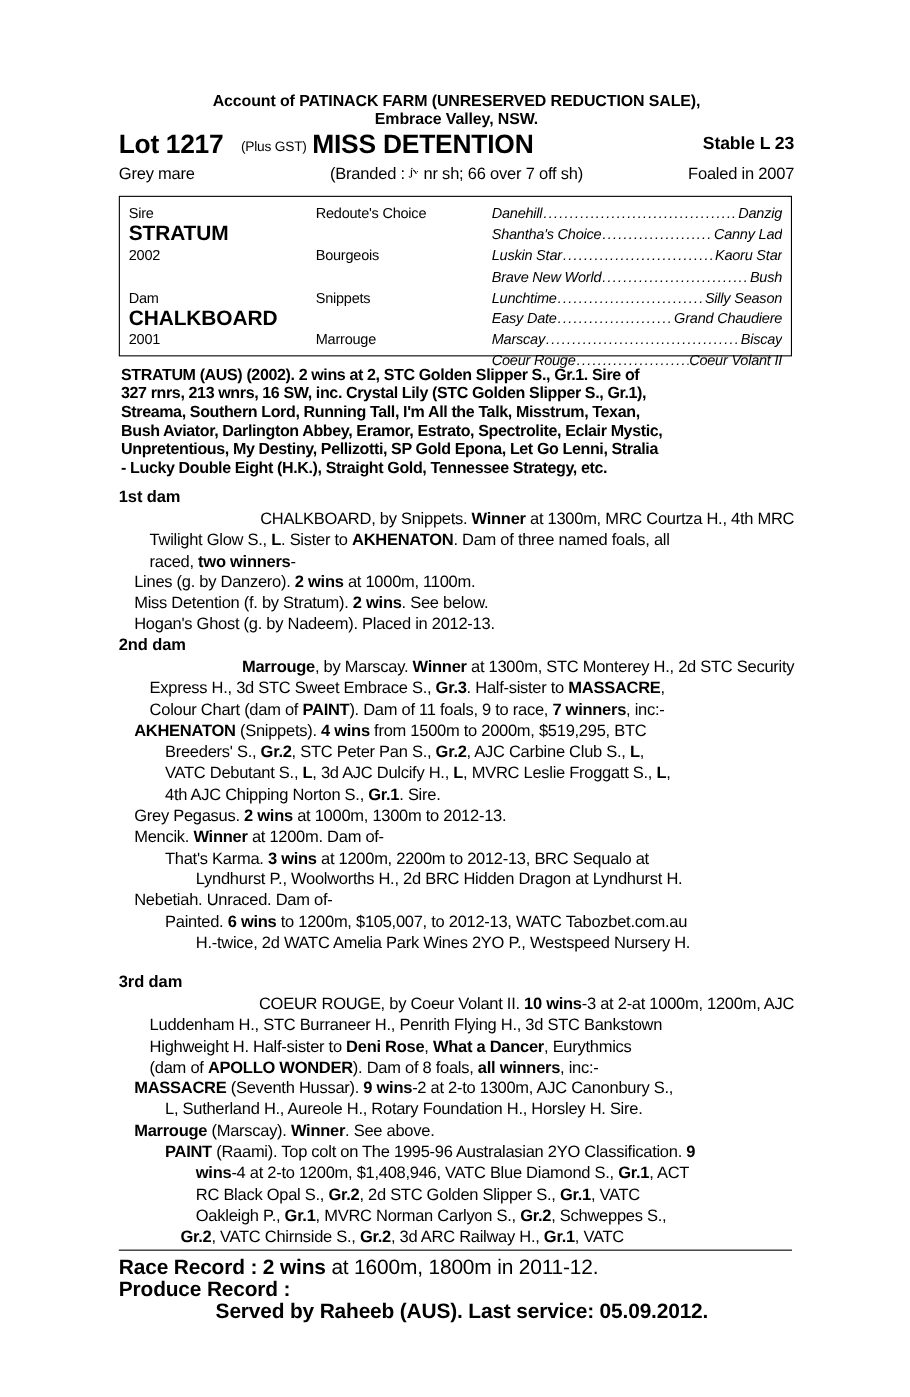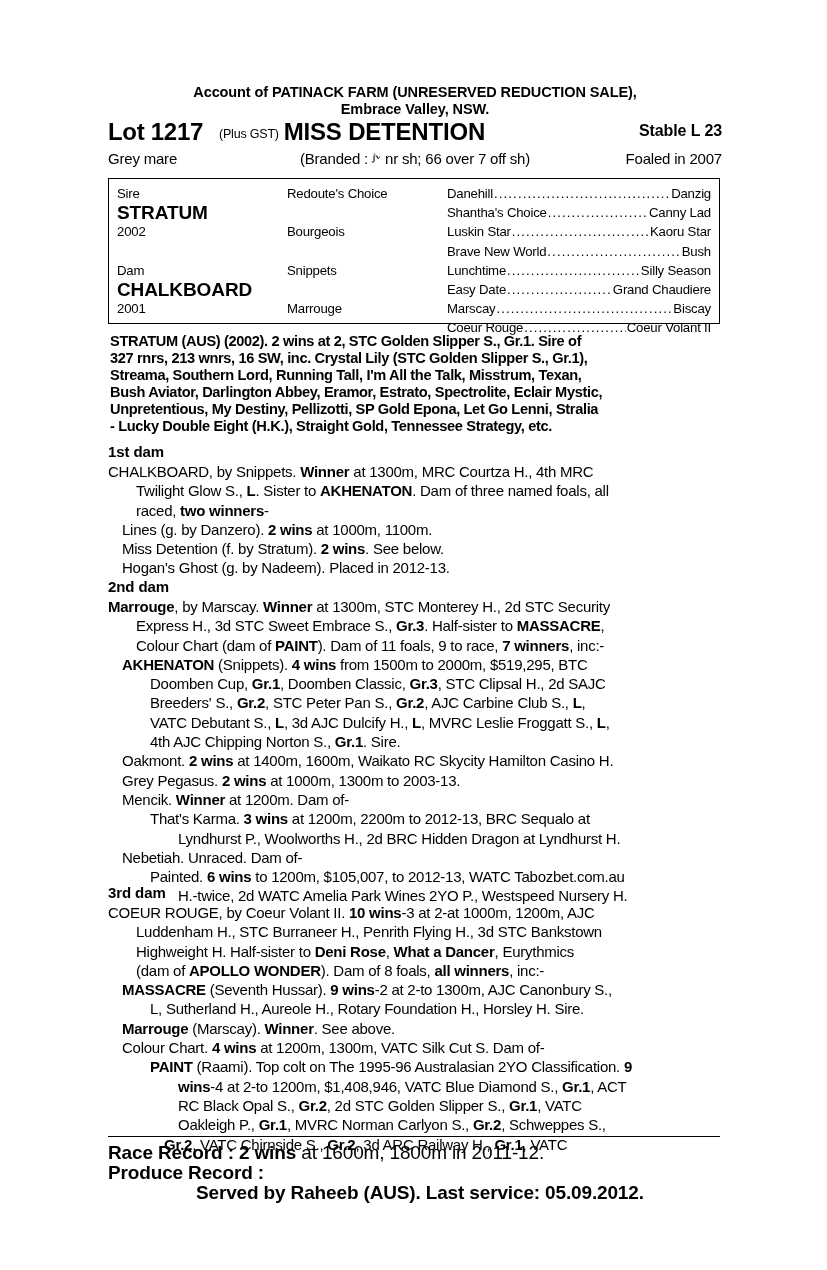--- a/index.html
+++ b/index.html
@@ -120,20 +120,21 @@
   .col-b { left: 178px; }
   .col-c { left: 338px; right: 8px; }
   .ped-bold { font-weight: bold; font-size: 19px; letter-spacing: -0.1px; }
 
   .leader-row {
     display: flex;
     align-items: flex-end;
     width: 100%;
     height: 19.2px;
     overflow: hidden;
+    font-style: italic;
   }
   .leader-l { flex: 0 0 auto; }
   .leader-dots {
     flex: 1 1 auto;
     overflow: hidden;
     white-space: nowrap;
     margin: 0 1px;
     letter-spacing: 1.1px;
   }
   .leader-r { flex: 0 0 auto; }
@@ -164,21 +165,21 @@
     left: 108px;
     width: 614px;
     font-size: 15px;
     line-height: 19.3px;
     letter-spacing: -0.25px;
   }
   .dam-body .ln {
     display: block;
     white-space: nowrap;
   }
-  .i0  { padding-left: 0px; }
+  .i0  { padding-left: 0px; text-align: right; }
   .i1  { padding-left: 14px; }
   .i2  { padding-left: 28px; }
   .i3  { padding-left: 42px; }
   .i4  { padding-left: 56px; }
   .i5  { padding-left: 70px; }
   b, .b { font-weight: bold; }
 
   
   .rule {
     position: absolute;
@@ -311,43 +312,40 @@
         <span class="ln i1"><span>Lines (g. by Danzero). </span><b>2 wins</b><span> at 1000m, 1100m.</span></span>
         <span class="ln i1"><span>Miss Detention (f. by Stratum). </span><b>2 wins</b><span>. See below.</span></span>
         <span class="ln i1"><span>Hogan's Ghost (g. by Nadeem). Placed in 2012-13.</span></span>
       </div>
       <div class="dam-head" style="top: 578px;">2nd dam</div>
       <div class="dam-body" style="top: 597px;">
         <span class="ln i0"><b>Marrouge</b><span>, by Marscay. </span><b>Winner</b><span> at 1300m, STC Monterey H., 2d STC Security</span></span>
         <span class="ln i2"><span>Express  H.,  3d  STC  Sweet  Embrace  S.,  </span><b>Gr.3</b><span>.  Half-sister  to  </span><b>MASSACRE</b><span>,</span></span>
         <span class="ln i2"><span>Colour Chart (dam of </span><b>PAINT</b><span>). Dam of 11 foals, 9 to race, </span><b>7 winners</b><span>, inc:-</span></span>
         <span class="ln i1"><b>AKHENATON</b><span>  (Snippets).  </span><b>4  wins</b><span>  from  1500m  to  2000m,  $519,295,  BTC</span></span>
-        <span class="ln i3"><span>Doomben Cup, </span><b>Gr.1</b><span>, Doomben Classic, </span><b>Gr.3</b><span>, STC Clipsal H., 2d SAJC</span></span>
         <span class="ln i3"><span>Breeders'  S.,  </span><b>Gr.2</b><span>,  STC  Peter  Pan  S.,  </span><b>Gr.2</b><span>,  AJC  Carbine  Club  S.,  </span><b>L</b><span>,</span></span>
         <span class="ln i3"><span>VATC Debutant S., </span><b>L</b><span>, 3d AJC Dulcify H., </span><b>L</b><span>, MVRC Leslie Froggatt S., </span><b>L</b><span>,</span></span>
         <span class="ln i3"><span>4th AJC Chipping Norton S., </span><b>Gr.1</b><span>. Sire.</span></span>
-        <span class="ln i1"><span>Oakmont. </span><b>2 wins</b><span> at 1400m, 1600m, Waikato RC Skycity Hamilton Casino H.</span></span>
-        <span class="ln i1"><span>Grey Pegasus. </span><b>2 wins</b><span> at 1000m, 1300m to 2003-13.</span></span>
+        <span class="ln i1"><span>Grey Pegasus. </span><b>2 wins</b><span> at 1000m, 1300m to 2012-13.</span></span>
         <span class="ln i1"><span>Mencik. </span><b>Winner</b><span> at 1200m. Dam of-</span></span>
         <span class="ln i3"><span>That's  Karma.  </span><b>3  wins</b><span>  at  1200m,  2200m  to  2012-13,  BRC  Sequalo  at</span></span>
         <span class="ln i5"><span>Lyndhurst P., Woolworths H., 2d BRC Hidden Dragon at Lyndhurst H.</span></span>
         <span class="ln i1"><span>Nebetiah. Unraced. Dam of-</span></span>
         <span class="ln i3"><span>Painted. </span><b>6 wins</b><span> to 1200m, $105,007, to 2012-13, WATC Tabozbet.com.au</span></span>
         <span class="ln i5"><span>H.-twice, 2d WATC Amelia Park Wines 2YO P., Westspeed Nursery H.</span></span>
       </div>
       <div class="dam-head" style="top: 884px;">3rd dam</div>
       <div class="dam-body" style="top: 903px;">
         <span class="ln i0"><span>COEUR ROUGE, by Coeur Volant II. </span><b>10 wins</b><span>-3 at 2-at 1000m, 1200m, AJC</span></span>
         <span class="ln i2"><span>Luddenham  H.,  STC  Burraneer  H.,  Penrith  Flying  H.,  3d  STC  Bankstown</span></span>
         <span class="ln i2"><span>Highweight  H.  Half-sister  to  </span><b>Deni  Rose</b><span>,  </span><b>What  a  Dancer</b><span>,  Eurythmics</span></span>
         <span class="ln i2"><span>(dam of </span><b>APOLLO WONDER</b><span>). Dam of 8 foals, </span><b>all winners</b><span>, inc:-</span></span>
         <span class="ln i1"><b>MASSACRE</b><span> (Seventh Hussar). </span><b>9 wins</b><span>-2 at 2-to 1300m, AJC Canonbury S.,</span></span>
         <span class="ln i3"><span>L, Sutherland H., Aureole H., Rotary Foundation H., Horsley H. Sire.</span></span>
         <span class="ln i1"><b>Marrouge</b><span> (Marscay). </span><b>Winner</b><span>. See above.</span></span>
-        <span class="ln i1"><span>Colour Chart. </span><b>4 wins</b><span> at 1200m, 1300m, VATC Silk Cut S. Dam of-</span></span>
         <span class="ln i3"><b>PAINT</b><span> (Raami). Top colt on The 1995-96 Australasian 2YO Classification. </span><b>9</b></span>
         <span class="ln i5"><b>wins</b><span>-4 at 2-to 1200m, $1,408,946, VATC Blue Diamond S., </span><b>Gr.1</b><span>, ACT</span></span>
         <span class="ln i5"><span>RC  Black  Opal  S.,  </span><b>Gr.2</b><span>,  2d  STC  Golden  Slipper  S.,  </span><b>Gr.1</b><span>,  VATC</span></span>
         <span class="ln i5"><span>Oakleigh  P.,  </span><b>Gr.1</b><span>,  MVRC  Norman  Carlyon  S.,  </span><b>Gr.2</b><span>,  Schweppes  S.,</span></span>
         <span class="ln i4"><b>Gr.2</b><span>, VATC Chirnside S., </span><b>Gr.2</b><span>, 3d ARC Railway H., </span><b>Gr.1</b><span>, VATC</span></span>
       </div>
     </div>
 
   <div class="rule" id="footer-rule" style="top:1136px;"></div>
   <div class="footer">

